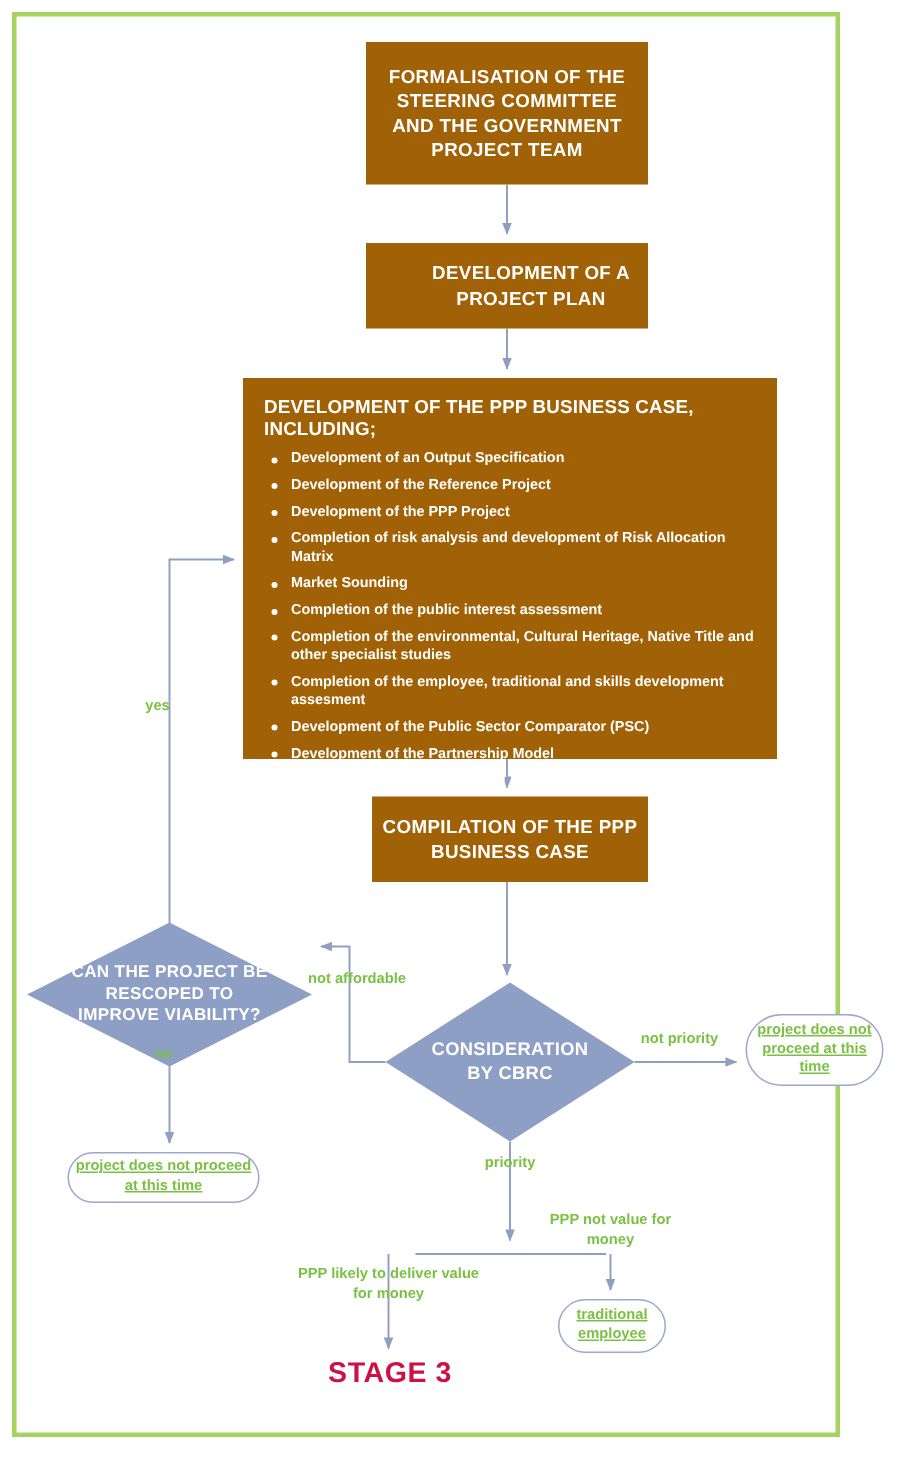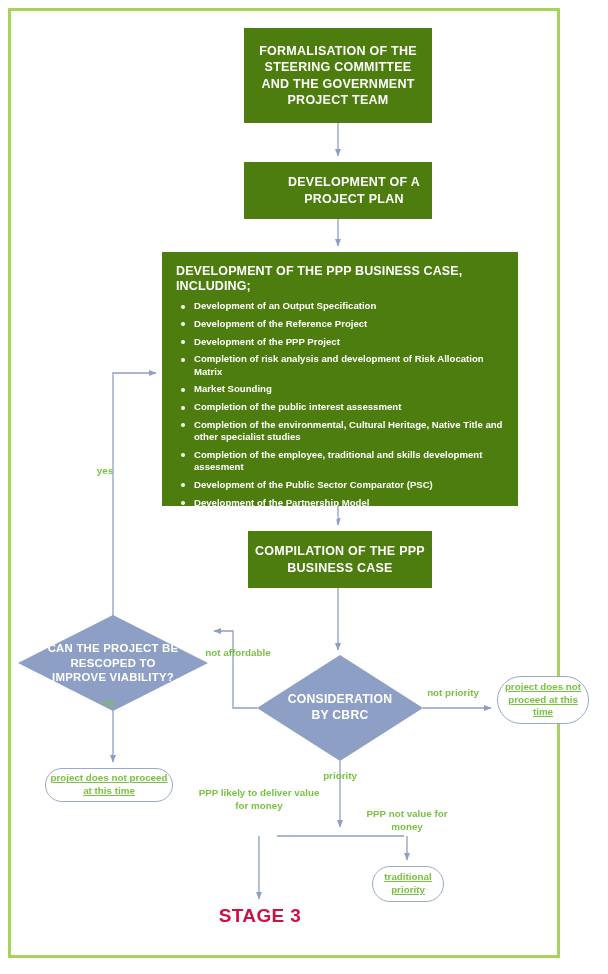--- a/index.html
+++ b/index.html
@@ -31,21 +31,21 @@
     position: absolute;
     left: 0;
     top: 0;
     width: 608px;
     height: 974px;
   }
 
   
   .proc {
     position: absolute;
-    background: #4d7c0f;
+    background: #a16207;
     box-sizing: border-box;
     color: #ffffff;
   }
   .proc-title {
     font-weight: bold;
     letter-spacing: 0.02em;
     text-align: center;
     line-height: 1.32;
   }
 
@@ -162,21 +162,21 @@
     font-size: 9.8px;
     line-height: 1.28;
     text-align: center;
     white-space: pre-line;
   }
   .lbl-yes      { left: 84px;  top: 465px; width: 42px; }
   .lbl-no       { left: 88px;  top: 697px; width: 42px; }
   .lbl-notaff   { left: 203px; top: 647px; width: 70px; }
   .lbl-notprio  { left: 424px; top: 687px; width: 58px; }
   .lbl-priority { left: 310px; top: 770px; width: 60px; }
-  .lbl-vfm      { left: 197px; top: 787px; width: 124px; }
+  .lbl-vfm      { left: 197px; top: 844px; width: 124px; }
   .lbl-novfm    { left: 351px; top: 808px; width: 112px; }
 
   .stage {
     position: absolute;
     left: 196px; top: 905px; width: 128px;
     color: #cc1144;
     font-weight: bold;
     font-size: 19px;
     letter-spacing: 0.02em;
     text-align: center;
@@ -262,21 +262,21 @@
     <svg width="166" height="106" viewBox="0 0 166 106">
       <polygon points="83,0 166,53 83,106 0,53" fill="#8e9fc6"></polygon>
     </svg>
     <div class="diamond-label">CONSIDERATION BY CBRC</div>
   </div>
 
   <div class="term term-noproceed-left">project does not proceed at this time</div>
 
   <div class="term term-noproceed-right">project does not proceed at this time</div>
 
-  <div class="term term-traditional">traditional priority</div>
+  <div class="term term-traditional">traditional employee</div>
 
   <div class="elabel lbl-yes">yes</div>
   <div class="elabel lbl-no">no</div>
   <div class="elabel lbl-notaff">not affordable</div>
   <div class="elabel lbl-notprio">not priority</div>
   <div class="elabel lbl-priority">priority</div>
   <div class="elabel lbl-vfm">PPP likely to deliver value for money</div>
   <div class="elabel lbl-novfm">PPP not value for money</div>
 
   <div class="stage">STAGE 3</div>

